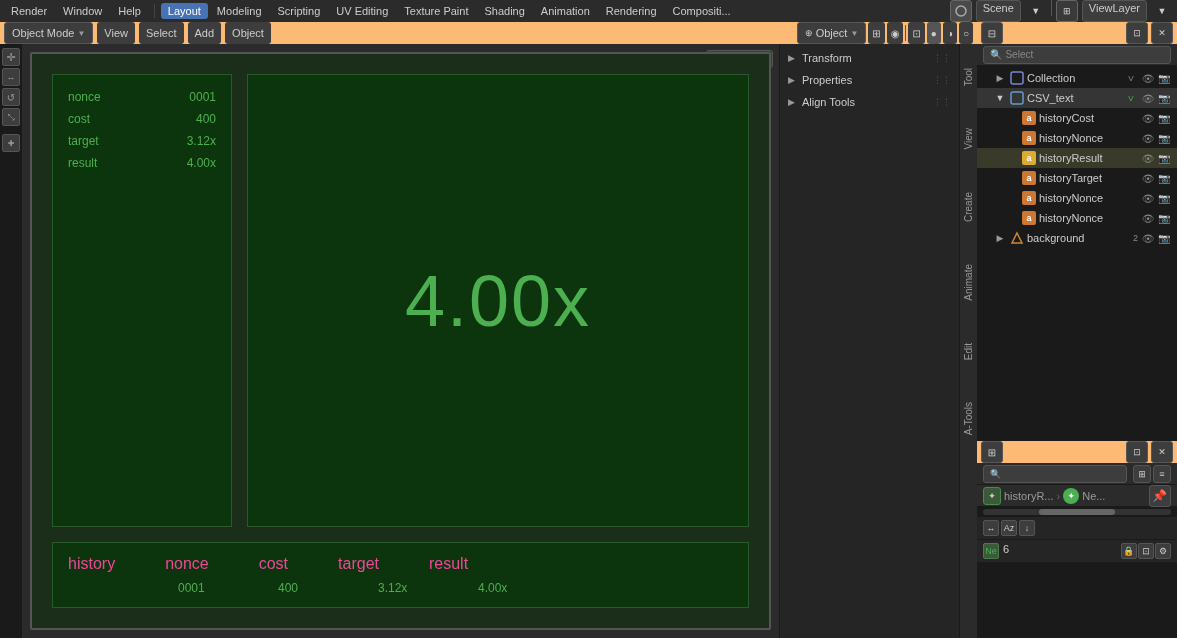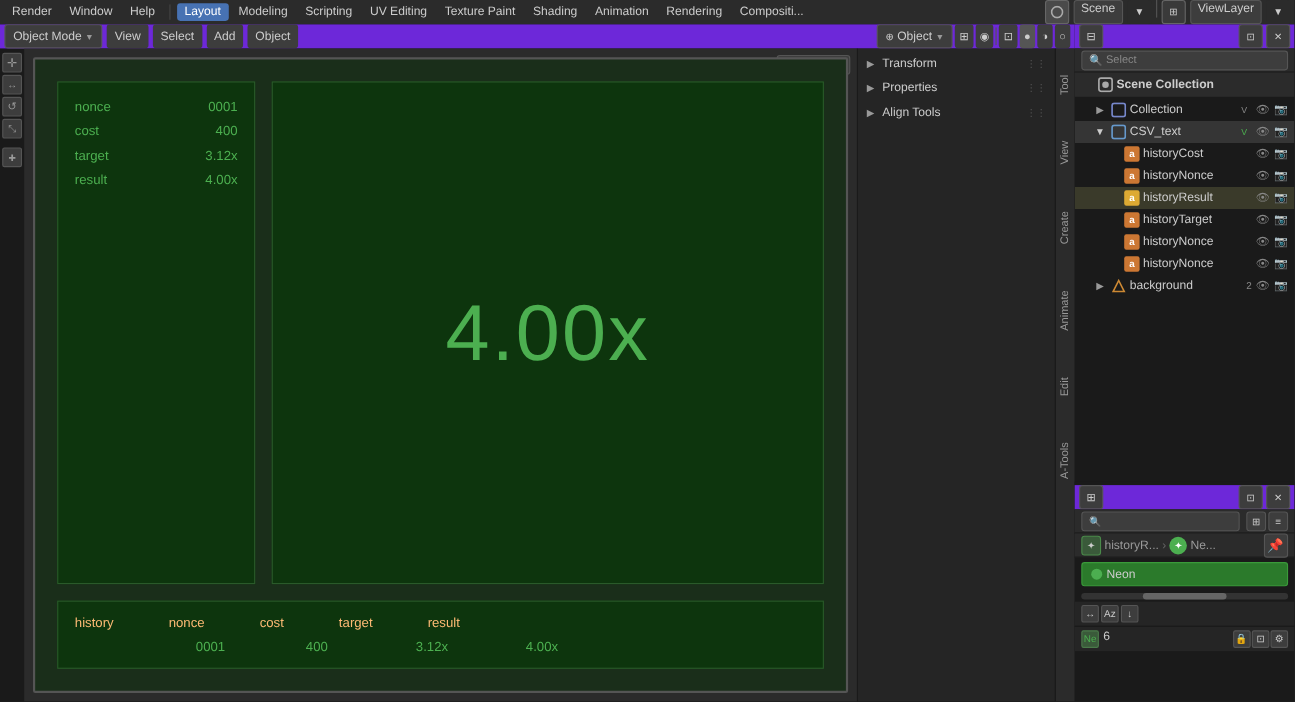--- a/index.html
+++ b/index.html
@@ -139,22 +139,22 @@
 
     .bottom-panel {
       background: rgba(0,60,0,0.5);
       border: 1px solid #2a5a2a;
       padding: 12px 15px;
     }
 
     .bottom-panel-header {
       display: flex;
       gap: 50px;
-      color: #fdba74;
-      font-size: 12px;
+      color: #ec4899;
+      font-size: 16px;
       margin-bottom: 8px;
     }
 
     .bottom-panel-row {
       display: flex;
       gap: 50px;
       color: #4caf50;
       font-size: 12px;
     }
 
@@ -416,21 +416,21 @@
       display: flex;
       align-items: center;
       justify-content: center;
       cursor: pointer;
       color: #ccc;
       font-size: 12px;
     }
 
     .area-header-row {
       height: 22px;
-      background: #6d28d9;
+      background: #fdba74;
       display: flex;
       align-items: center;
       padding: 0 4px;
       gap: 4px;
     }
 
     .neon-dot {
       width: 10px;
       height: 10px;
       background: #4caf50;
@@ -653,30 +653,20 @@
         <div class="header-icon-btn" style="font-size:9px;background:#3d3d3d;">✕</div>
       </div>
 
       <div class="outliner-header">
         <div class="outliner-search">
           <span style="font-size:10px;color:#888;">🔍</span>
           <span style="margin-left:3px;font-size:10px;">Select</span>
         </div>
       </div>
 
-      <div class="outliner-item" style="background:#2b2b2b;height:22px;">
-        <div class="outliner-expand"></div>
-        <div class="outliner-icon">
-          <svg width="14" height="14" viewBox="0 0 14 14">
-              <rect x="1" y="1" width="12" height="12" rx="2" fill="none" stroke="#aaa" stroke-width="1.5"></rect>
-              <circle cx="7" cy="7" r="3" fill="#aaa"></circle>
-            </svg>
-        </div>
-        <span class="outliner-name" style="font-weight:bold;">Scene Collection</span>
-      </div>
 
       <div class="outliner-content">
 
         <div class="outliner-item" style="padding-left:16px;">
           <div class="outliner-expand" style="color:#999;font-size:9px;">▶</div>
           <div class="outliner-icon">
             <svg width="14" height="14" viewBox="0 0 14 14">
                 <rect x="1" y="1" width="12" height="12" rx="2" fill="none" stroke="#7788cc" stroke-width="1.5"></rect>
               </svg>
           </div>
@@ -814,24 +804,20 @@
 
       <div class="breadcrumb-row">
         <div class="header-icon-btn" style="font-size:9px;width:18px;height:18px;background:#3a5a3a;border-color:#4a8a4a;">✦</div>
         <span>historyR...</span>
         <span style="color:#666;">›</span>
         <div style="width:16px;height:16px;border-radius:50%;background:#4caf50;display:flex;align-items:center;justify-content:center;font-size:9px;color:white;">✦</div>
         <span>Ne...</span>
         <div style="margin-left:auto;" class="header-icon-btn">📌</div>
       </div>
 
-      <div class="neon-badge">
-        <div class="neon-dot"></div>
-        <span>Neon</span>
-      </div>
 
       <div class="scrollbar-area">
         <div class="scrollbar-handle"></div>
       </div>
 
       <div style="display:flex;align-items:center;padding:3px 6px;gap:4px;background:#252525;">
         <div style="display:flex;align-items:center;gap:2px;">
           <div style="width:16px;height:16px;background:#3d3d3d;border:1px solid #555;border-radius:2px;display:flex;align-items:center;justify-content:center;font-size:9px;color:#ccc;cursor:pointer;">↔</div>
           <div style="width:16px;height:16px;background:#3d3d3d;border:1px solid #555;border-radius:2px;display:flex;align-items:center;justify-content:center;font-size:9px;color:#ccc;cursor:pointer;">Az</div>
           <div style="width:16px;height:16px;background:#3d3d3d;border:1px solid #555;border-radius:2px;display:flex;align-items:center;justify-content:center;font-size:9px;color:#ccc;cursor:pointer;">↓</div>

